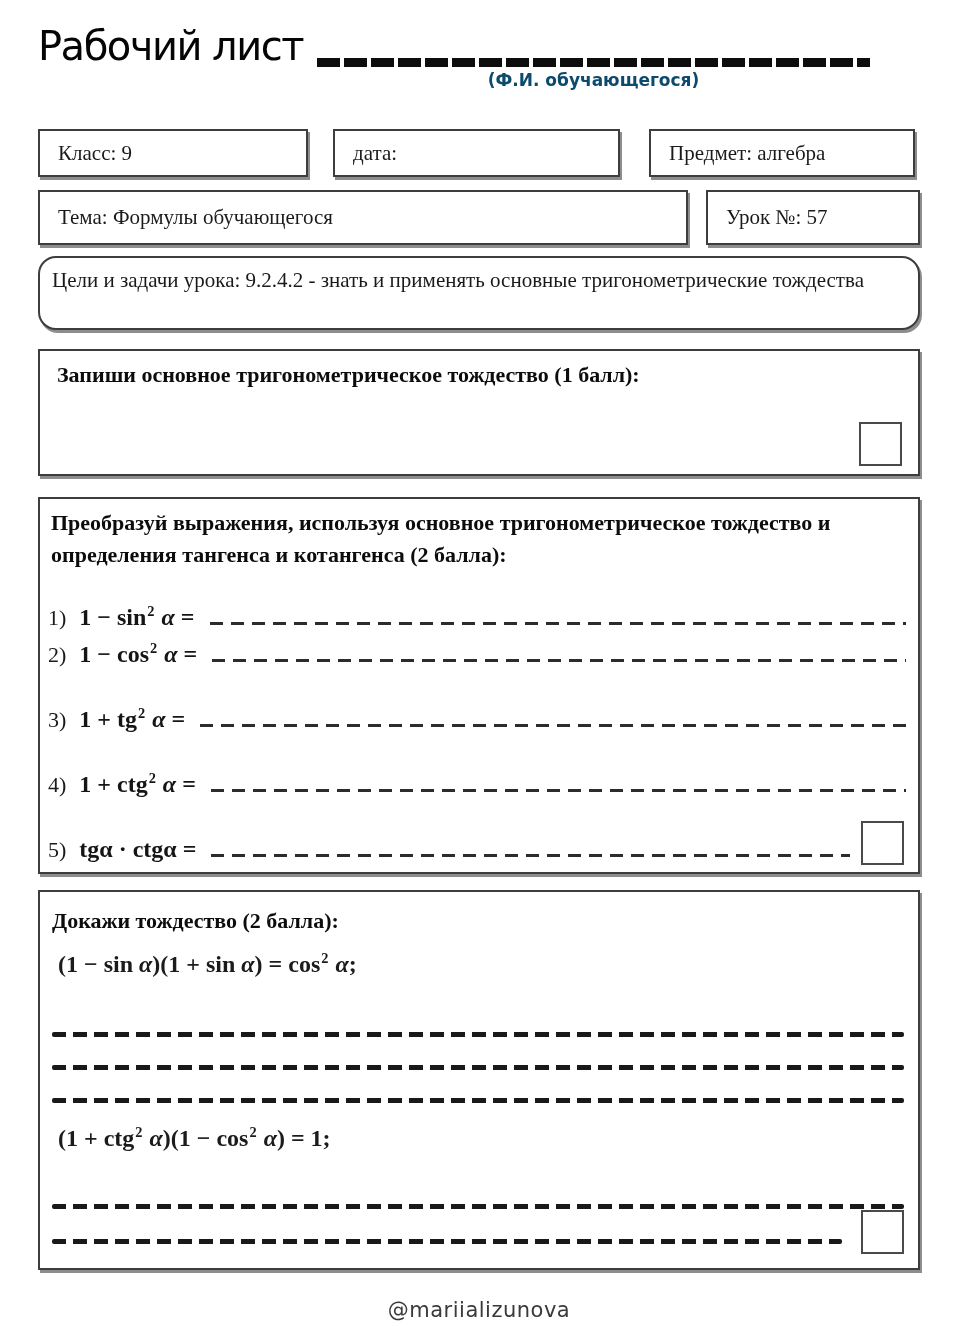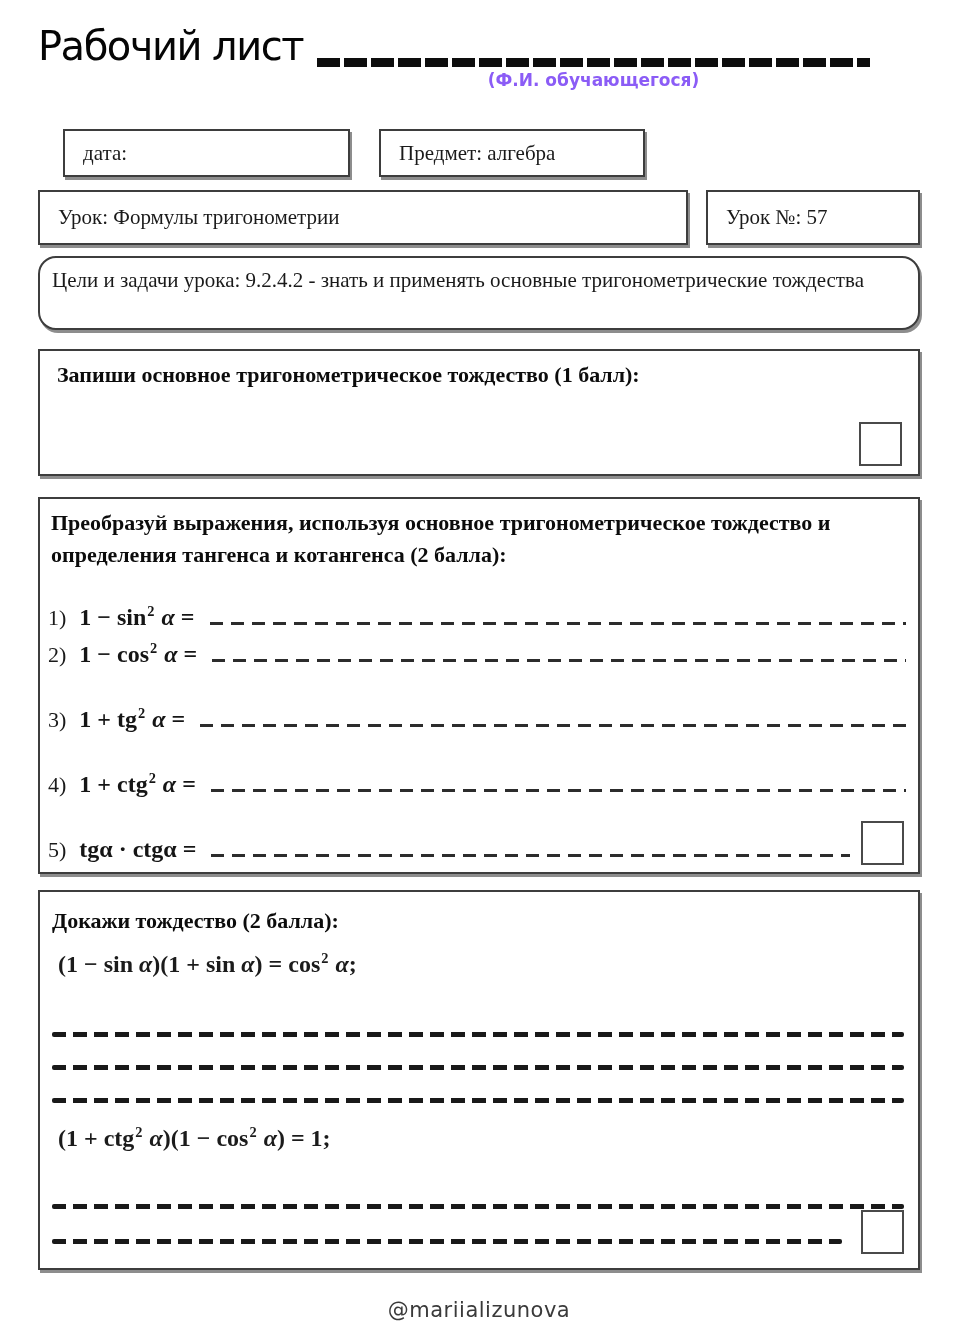--- a/index.html
+++ b/index.html
@@ -20,21 +20,21 @@
     color: #050505; line-height: 1.1; white-space: nowrap;
   }
   .name-area { flex: 1; margin-left: 14px; margin-right: 50px; padding-top: 34px; }
   .name-line {
     height: 9px; width: 100%;
     background: repeating-linear-gradient(90deg, #0d0d0d 0 23px, transparent 23px 27px);
   }
   .name-caption {
     margin-top: 3px; text-align: center;
     font-family: "DejaVu Sans", sans-serif; font-weight: bold; font-size: 17px;
-    color: #8b5cf6;
+    color: #0c4a6e;
   }
 
   
   .box {
     border: 2px solid #3d3d3d;
     box-shadow: 2px 3px 0 #8d8d8d;
     background: #fff;
   }
   .row { display: flex; }
   .info-row1 { margin-top: 11px; }
@@ -116,31 +116,34 @@
 
   <div class="header-row">
     <div class="title">Рабочий лист</div>
     <div class="name-area">
       <div class="name-line"></div>
       <div class="name-caption">(Ф.И. обучающегося)</div>
     </div>
   </div>
 
   <div class="row info-row1">
+    <div class="box box-class">
+      <span>Класс: 9</span>
+    </div>
     <div class="box box-date">
       <span>дата:</span>
     </div>
     <div class="box box-subject">
       <span>Предмет: алгебра</span>
     </div>
   </div>
 
   <div class="row info-row2">
     <div class="box box-topic">
-      <span>Урок: Формулы тригонометрии</span>
+      <span>Тема: Формулы обучающегося</span>
     </div>
     <div class="box box-lesson">
       <span>Урок №: 57</span>
     </div>
   </div>
 
   <div class="box goals-box">
     <span>Цели и задачи урока:  9.2.4.2 - знать и применять основные тригонометрические тождества</span>
   </div>
 

